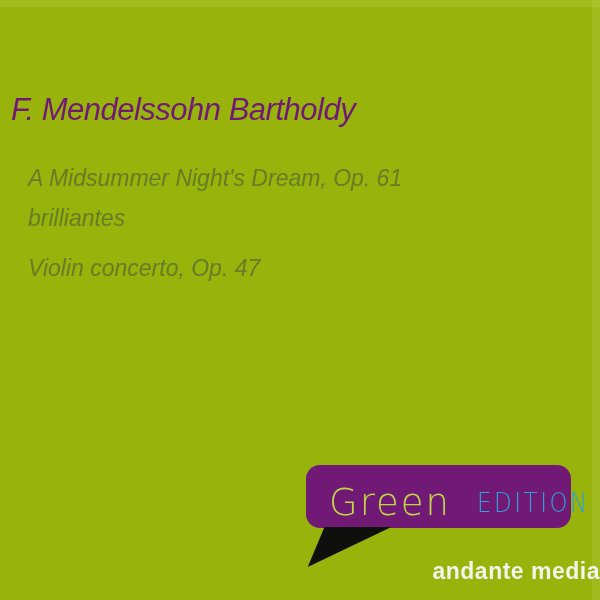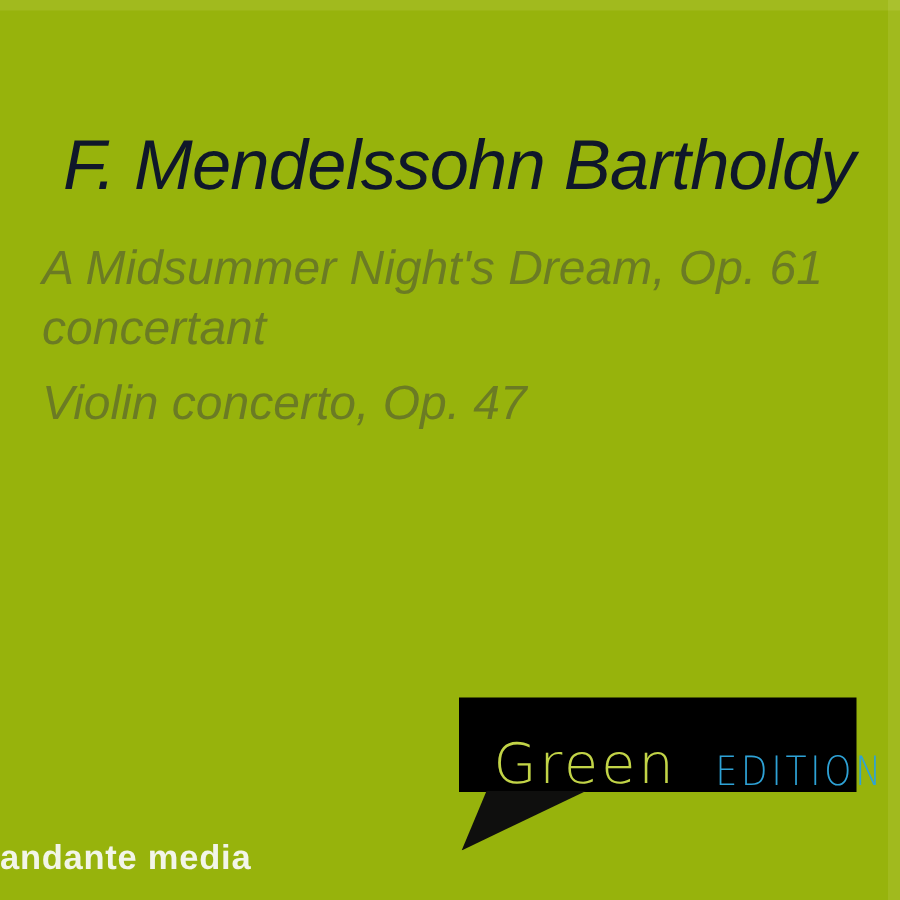--- a/index.html
+++ b/index.html
@@ -8,39 +8,39 @@
     width:600px;height:600px;
     overflow:hidden;
     background:#97b30c;
     font-family:"Liberation Sans","DejaVu Sans",sans-serif;
   }
   
   .edge-top{position:absolute;left:0;top:0;width:600px;height:7px;background:rgba(255,255,200,0.10);}
   .edge-right{position:absolute;right:0;top:0;width:8px;height:600px;background:rgba(255,255,200,0.10);}
 
   .composer{
-    position:absolute;left:42px;top:84px;
-    font-size:47px;line-height:52px;
+    position:absolute;left:11px;top:84px;
+    font-size:31px;line-height:52px;
     font-style:italic;letter-spacing:-0.5px;
-    color:#0f172a;white-space:nowrap;
+    color:#701a75;white-space:nowrap;
   }
   .works{
     position:absolute;left:28px;top:158px;
     font-style:italic;color:#6b7b24;
-    font-size:32px;
+    font-size:23px;
   }
   .work-line{line-height:40px;white-space:nowrap;}
   .work-gap{height:10px;}
 
   .badge{
     position:absolute;left:306px;top:465px;
     width:265px;height:63px;
-    background:#000000;
-    display:flex;align-items:flex-end;
-    padding:12px 0 0 23px;box-sizing:border-box;
+    background:#701a75;
+    display:flex;align-items:center;
+    padding:12px 0 0 23px;box-sizing:border-box;border-radius:14px;
   }
   .badge-green{
     color:#c2d447;font-size:37px;line-height:1;
     letter-spacing:2px;font-weight:200;
     font-family:"DejaVu Sans","Liberation Sans",sans-serif;
   }
   .badge-edition{
     color:#2ea2d6;font-size:27px;line-height:1;
     letter-spacing:3px;font-weight:200;
     margin-left:26px;
@@ -49,37 +49,37 @@
   }
   .badge-tail{
     position:absolute;left:306px;top:527px;
     width:88px;height:40px;
     background:#0f0f0e;
     clip-path:polygon(21% 0, 97% 0, 2% 100%);
   }
 
   .publisher{
     position:absolute;left:0;top:557px;width:600px;
-    text-align:left;
+    text-align:right;
     color:#f2f5e8;font-size:23px;line-height:28px;
     font-weight:bold;letter-spacing:0.5px;
   }
 </style>
 </head>
 <body>
 
 <div class="cover">
   <div class="edge-top"></div>
   <div class="edge-right"></div>
 
   <div class="composer">F. Mendelssohn Bartholdy</div>
 
   <div class="works">
     <div class="work-line">A Midsummer Night's Dream, Op. 61</div>
-    <div class="work-line">concertant</div>
+    <div class="work-line">brilliantes</div>
     <div class="work-gap"></div>
     <div class="work-line">Violin concerto, Op. 47</div>
   </div>
 
   <div class="badge">
     <span class="badge-green">Green</span>
     <span class="badge-edition">EDITION</span>
   </div>
   <div class="badge-tail"></div>
 

